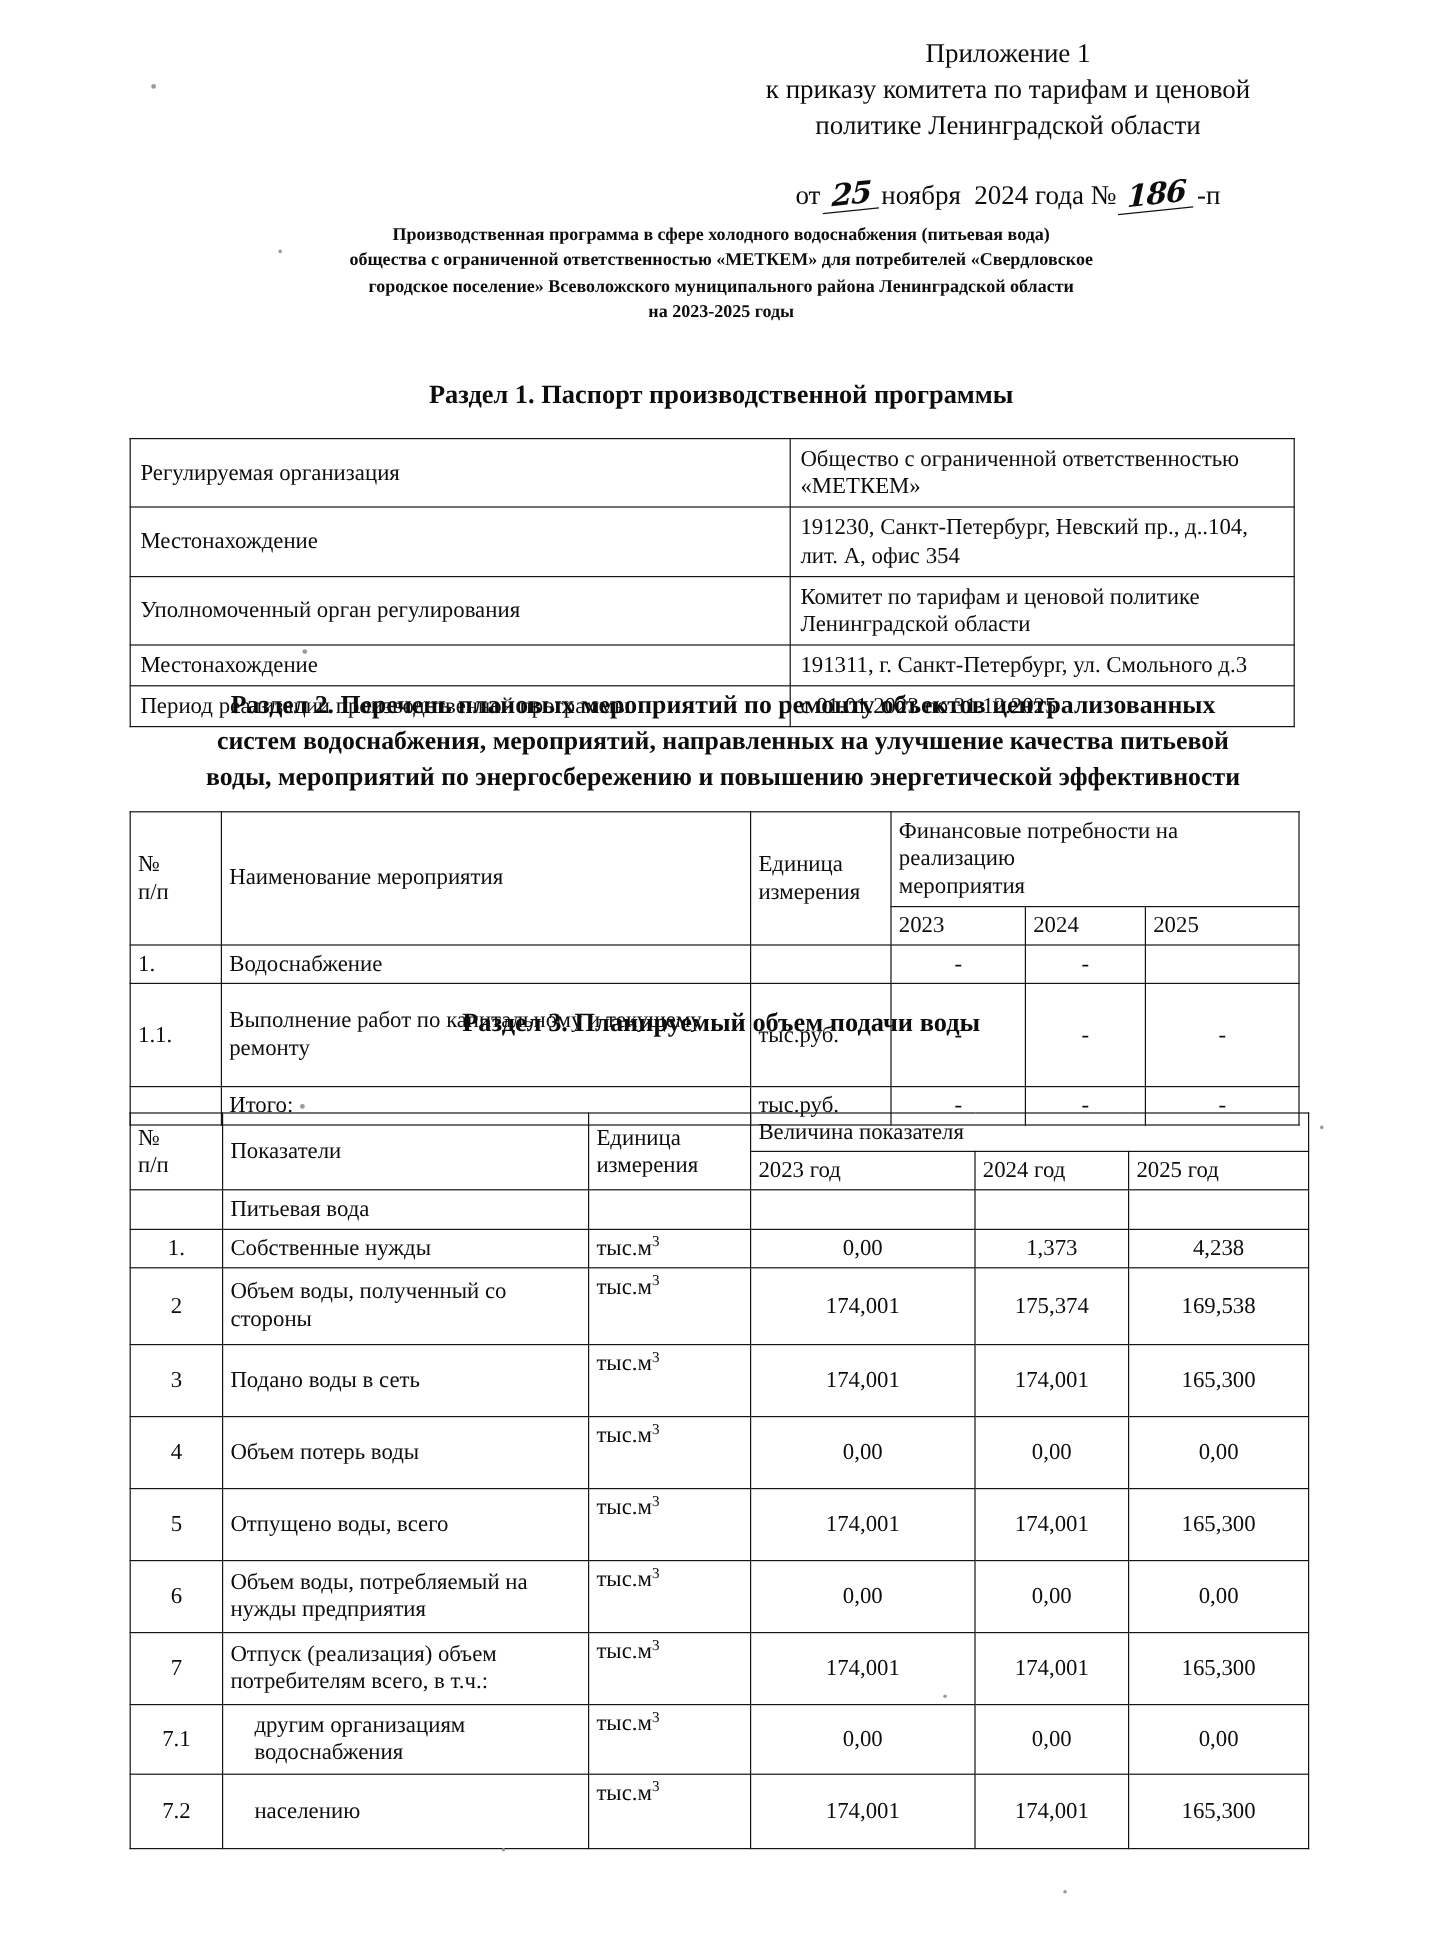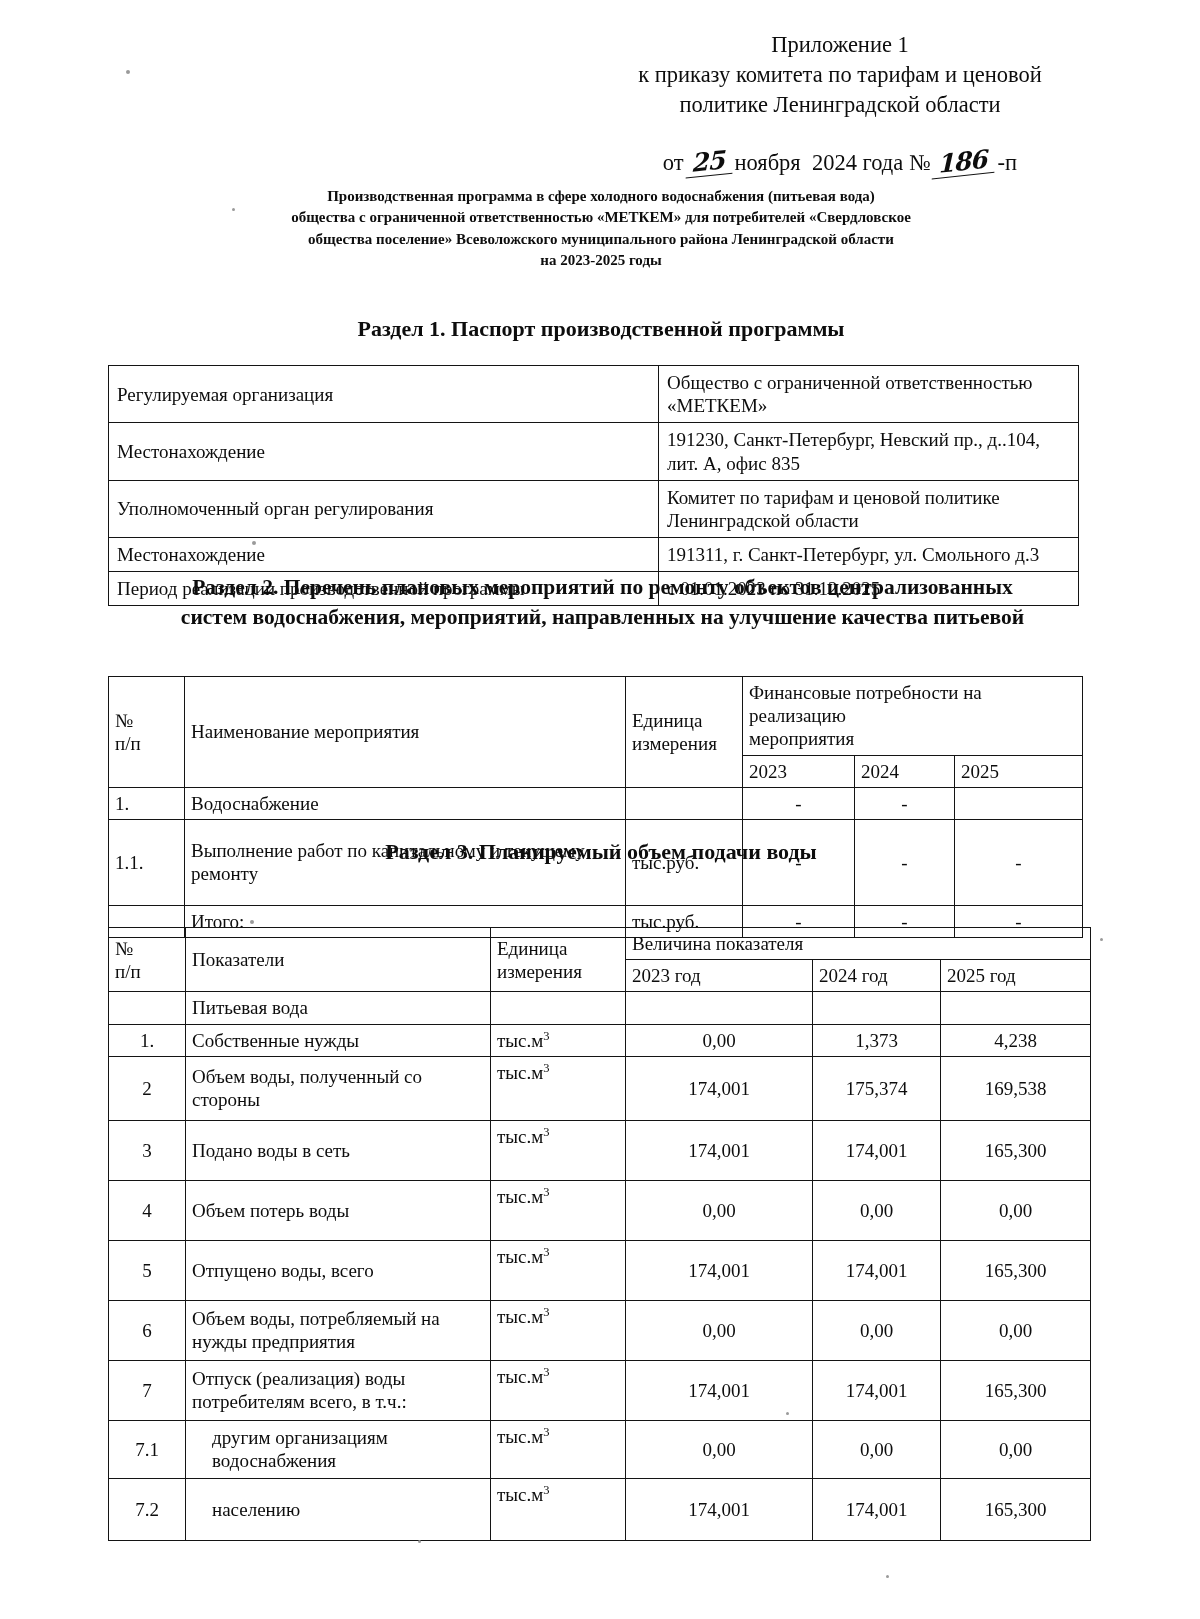--- a/index.html
+++ b/index.html
@@ -165,58 +165,59 @@
       <span class="hand">25</span>
       <span>ноября  2024 года №</span>
       <span class="hand">186</span>
       <span>-п</span>
     </div>
   </div>
 
   <div class="doc-title">
     <div>Производственная программа  в сфере холодного водоснабжения (питьевая вода)</div>
     <div>общества с  ограниченной ответственностью «МЕТКЕМ»  для потребителей «Свердловское</div>
-    <div>общества поселение» Всеволожского муниципального района Ленинградской области</div>
+    <div>городское поселение» Всеволожского муниципального района Ленинградской области</div>
     <div>на 2023-2025 годы</div>
   </div>
 
   <div class="section-heading" id="sec1-heading">Раздел 1. Паспорт производственной программы</div>
 
   <table class="doc-table" id="table-passport">
     <colgroup>
       <col style="width:550px">
       <col style="width:420px">
     </colgroup>
     <tbody>
       <tr>
         <td class="label">Регулируемая организация</td>
         <td class="value">Общество с ограниченной ответственностью «МЕТКЕМ»</td>
       </tr>
       <tr>
         <td class="label">Местонахождение</td>
-        <td class="value">191230, Санкт-Петербург, Невский пр., д..104, лит. А, офис 835</td>
+        <td class="value">191230, Санкт-Петербург, Невский пр., д..104, лит. А, офис 354</td>
       </tr>
       <tr>
         <td class="label">Уполномоченный орган регулирования</td>
         <td class="value">Комитет по тарифам и ценовой политике Ленинградской области</td>
       </tr>
       <tr>
         <td class="label">Местонахождение</td>
         <td class="value">191311, г. Санкт-Петербург, ул. Смольного д.3</td>
       </tr>
       <tr>
         <td class="label">Период реализации производственной программы</td>
         <td class="value">с 01.01.2023 по 31.12.2025</td>
       </tr>
     </tbody>
   </table>
 
   <div class="section-heading" id="sec2-heading">
     <div>Раздел 2.  Перечень плановых мероприятий по ремонту объектов централизованных</div>
     <div>систем водоснабжения, мероприятий, направленных на улучшение качества питьевой</div>
+    <div>воды, мероприятий по энергосбережению и повышению энергетической эффективности</div>
   </div>
 
   <table class="doc-table" id="table-measures">
     <colgroup>
       <col style="width:76px">
       <col style="width:441px">
       <col style="width:117px">
       <col style="width:112px">
       <col style="width:100px">
       <col style="width:128px">
@@ -360,21 +361,21 @@
         <td class="idx">6</td>
         <td class="name top">Объем воды, потребляемый на нужды предприятия</td>
         <td class="unit"><span>тыс.м</span><sup>3</sup></td>
         <td class="num">0,00</td>
         <td class="num">0,00</td>
         <td class="num">0,00</td>
       </tr>
 
       <tr style="height:60px">
         <td class="idx">7</td>
-        <td class="name top">Отпуск (реализация) воды потребителям всего, в т.ч.:</td>
+        <td class="name top">Отпуск (реализация) объем потребителям всего, в т.ч.:</td>
         <td class="unit"><span>тыс.м</span><sup>3</sup></td>
         <td class="num">174,001</td>
         <td class="num">174,001</td>
         <td class="num">165,300</td>
       </tr>
 
       <tr style="height:58px">
         <td class="idx">7.1</td>
         <td class="name top indent">другим организациям водоснабжения</td>
         <td class="unit"><span>тыс.м</span><sup>3</sup></td>

